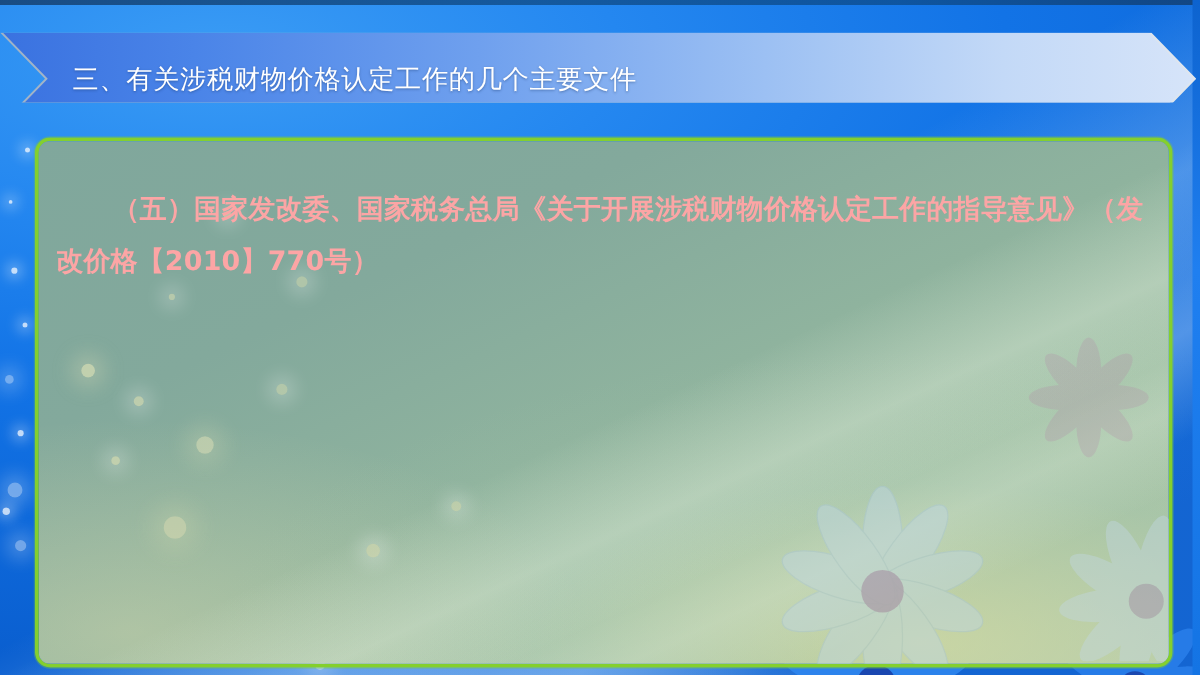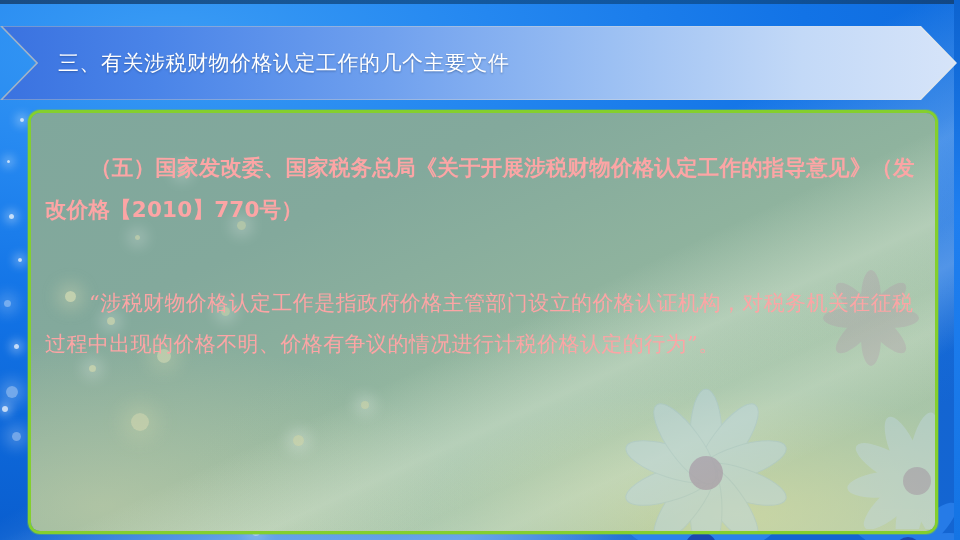--- a/index.html
+++ b/index.html
@@ -41,21 +41,21 @@
   
   .dot{position:absolute;border-radius:50%;background:rgba(255,255,255,.75);
        box-shadow:0 0 10px 4px rgba(255,255,255,.35);pointer-events:none;}
   .dot.soft{background:rgba(255,255,255,.42);box-shadow:0 0 14px 7px rgba(255,255,255,.22);}
 
   
   .flower{position:absolute;pointer-events:none;}
 
   
   .banner-wrap{
-    position:absolute;left:0;top:26px;width:957px;height:74px;
+    position:absolute;left:0;top:26px;width:957px;height:56px;
   }
   .banner{
     position:absolute;inset:0;
     background:linear-gradient(to right,#3a72e0 0%,#4a84e8 16%,#6fa0ee 40%,#9cc0f3 64%,#c3d9f7 84%,#d6e4f9 100%);
     -webkit-clip-path:polygon(0 0, 921px 0, 957px 37px, 921px 74px, 0 74px, 36px 37px);
     clip-path:polygon(0 0, 921px 0, 957px 37px, 921px 74px, 0 74px, 36px 37px);
   }
   .banner-outline{
     position:absolute;inset:0;
     background:linear-gradient(to right,#9fb2c6,#c8d2dd 60%,#dfe6ee);
@@ -236,17 +236,16 @@
     <div class="dot soft" style="left:190px;top:194px;width:9px;height:9px;background:rgba(246,240,190,.4);"></div>
     <div class="dot soft" style="left:100px;top:300px;width:18px;height:18px;background:rgba(244,236,184,.40);box-shadow:0 0 20px 10px rgba(244,236,184,.18);"></div>
     <div class="dot soft" style="left:262px;top:322px;width:11px;height:11px;background:rgba(244,236,184,.4);"></div>
     <div class="dot soft" style="left:330px;top:288px;width:8px;height:8px;background:rgba(244,236,184,.4);"></div>
     <div class="dot soft" style="left:148px;top:56px;width:6px;height:6px;background:rgba(246,240,190,.45);"></div>
     <div class="dot soft" style="left:206px;top:108px;width:9px;height:9px;background:rgba(246,240,190,.4);"></div>
     <div class="dot soft" style="left:104px;top:122px;width:5px;height:5px;background:rgba(246,240,190,.45);"></div>
 
     <div class="panel-text">
       <div class="para para-1">（五）国家发改委、国家税务总局《关于开展涉税财物价格认定工作的指导意见》（发改价格【2010】770号）</div>
-      <div class="para para-2">“涉税财物价格认定工作是指政府价格主管部门设立的价格认证机构，对税务机关在征税过程中出现的价格不明、价格有争议的情况进行计税价格认定的行为”。</div>
     </div>
   </div>
 
 </div>
 
 </body></html>

